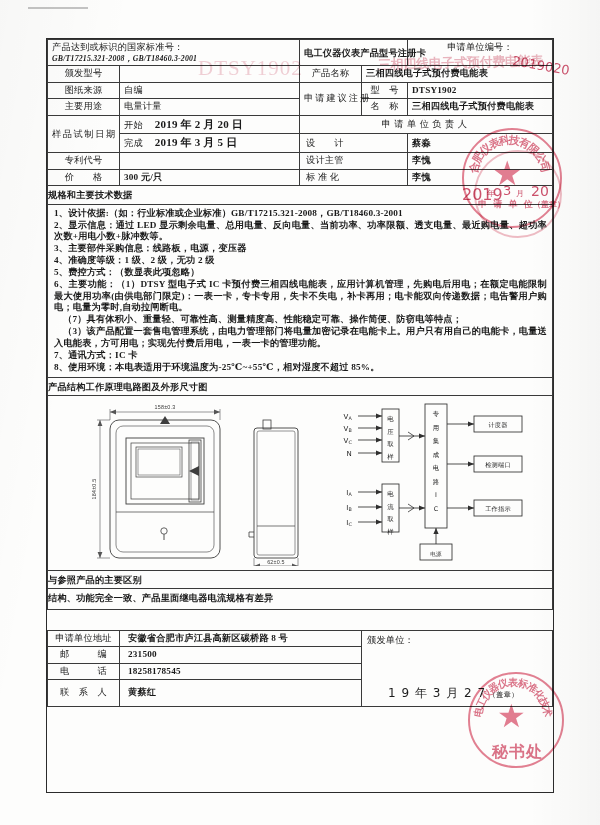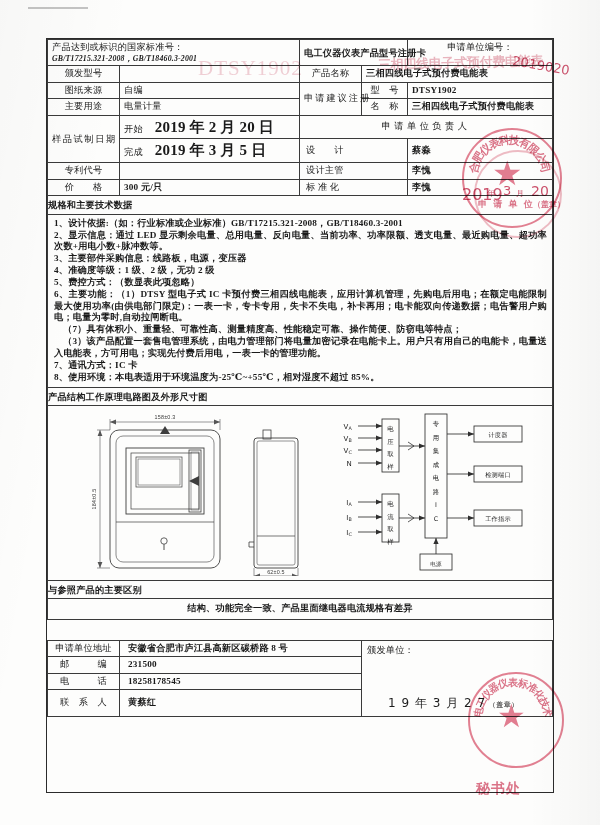--- a/index.html
+++ b/index.html
@@ -76,21 +76,21 @@
     letter-spacing: 1.4px;
     white-space: nowrap;
   }
   .lbl-left {
     text-align: left;
     padding-left: 6px !important;
     letter-spacing: 1.2px;
   }
   .val {
     font-weight: bold;
-    font-size: 15px;
+    font-size: 11px;
     letter-spacing: 0.2px;
   }
   .val-plain { font-size: 9.4px; }
 
   
   .hdr-std {
     font-size: 7.4px;
     line-height: 1.5;
     letter-spacing: 0.1px;
   }
@@ -135,21 +135,20 @@
     font-weight: bold;
   }
   .spec-body p { margin: 0 0 0.5px 0; }
   .spec-body p.ind { text-indent: 9px; }
 
   .diff-line {
     font-weight: bold;
     font-size: 9.6px;
     padding: 4px 0 !important;
     letter-spacing: 0.3px;
-    text-align: center;
   }
 
   
   .draw-cell { padding: 0 !important; height: 172px; position: relative; }
   #drawing {
     position: relative;
     width: 100%;
     height: 100%;
   }
 
@@ -591,15 +590,15 @@
       <span style="left: 13.9899px; top: 15.5804px; transform: rotate(312deg);">仪</span>
       <span style="left: 21.4528px; top: 9.31832px; transform: rotate(328deg);">器</span>
       <span style="left: 30.3527px; top: 5.35584px; transform: rotate(344deg);">仪</span>
       <span style="left: 40px; top: 4px; transform: rotate(360deg);">表</span>
       <span style="left: 49.6473px; top: 5.35584px; transform: rotate(376deg);">标</span>
       <span style="left: 58.5472px; top: 9.31832px; transform: rotate(392deg);">准</span>
       <span style="left: 66.0101px; top: 15.5804px; transform: rotate(408deg);">化</span>
       <span style="left: 71.4578px; top: 23.657px; transform: rotate(424deg);">技</span>
       <span style="left: 74.4683px; top: 32.9223px; transform: rotate(440deg);">术</span>
     </div>
-  <div class="stamp-sub" style="left:476px;top:742px;font-size:14px;letter-spacing:1px;margin-top:38px;">秘书处</div>
+  <div class="stamp-sub" style="left:492px;top:742px;font-size:16px;letter-spacing:1px;">秘书处</div>
 
 </div>
 
 </body></html>

